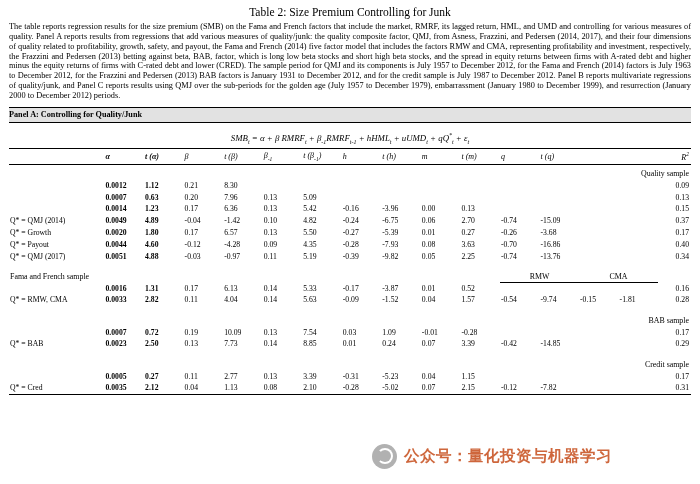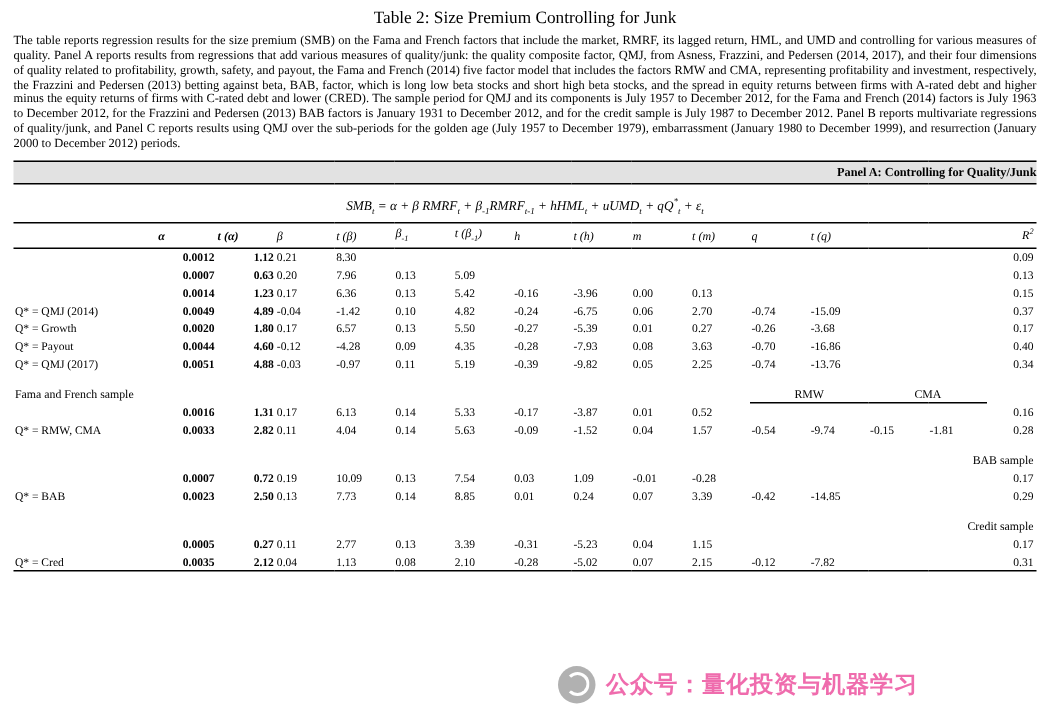--- a/index.html
+++ b/index.html
@@ -8,53 +8,53 @@
     font-family:"Liberation Serif","DejaVu Serif",serif;
     position:relative;overflow:hidden;
   }
   .page{padding:5px 9px 0 9px;}
   .title{text-align:center;font-weight:normal;font-size:11.5px;margin:1px 0 4px 0;}
   .caption{font-size:8.3px;line-height:1.19;text-align:justify;}
 
   table.panel{width:100%;border-collapse:collapse;table-layout:fixed;margin-top:6px;border-bottom:1px solid #000;}
   tr.panel-band th{
     background:#e2e2e2;border-top:1.5px solid #000;border-bottom:1px solid #000;
-    font-weight:bold;font-size:8.2px;padding:2.5px 0;text-align:right;
+    font-weight:bold;font-size:8.2px;padding:2.5px 0;text-align:left;
   }
   tr.equation-row th{font-weight:normal;text-align:center;padding:4px 0 3px 0;border-bottom:1px solid #000;}
   .equation{font-style:italic;font-size:8.8px;}
   .equation sub,.equation sup{font-size:6px;}
 
   tr.col-headers th{
     font-weight:normal;font-style:italic;font-size:8px;text-align:left;
     padding:2.5px 1px 2px 1px;border-bottom:1px solid #000;white-space:nowrap;
   }
   tr.col-headers th sub{font-size:5.5px;}
   tr.col-headers th sup{font-size:5.5px;}
   tr.col-headers th.bold{font-weight:bold;}
   tr.col-headers th:last-child{text-align:right;padding-right:2px;}
 
   td{font-size:7.7px;padding:1.4px 1px;white-space:nowrap;overflow:hidden;vertical-align:bottom;}
   td.value-cell{text-align:left;}
-  td.bold{font-weight:bold;text-align:right;}
+  td.bold{font-weight:bold;}
   td:last-child{text-align:right;padding-right:2px;}
   td.section-label{padding-top:4px;font-size:7.9px;}
   td.row-label{padding-left:1px;}
   td.group-head{text-align:center;border-bottom:1px solid #000;font-size:7.9px;padding-bottom:1px;font-weight:normal;}
   tr.spacer-row td{height:6px;padding:0;}
 
   .watermark{position:absolute;left:372px;top:444px;display:flex;align-items:center;gap:7px;opacity:0.8;pointer-events:none;}
   .wm-logo{width:25px;height:25px;border-radius:50%;background:#9e9e9e;position:relative;flex:0 0 auto;}
   .wm-logo::after{
     content:"";position:absolute;left:5px;top:4px;width:12px;height:12px;
     border:2.5px solid #fff;border-radius:50%;border-left-color:transparent;
   }
   .wm-text{
     font-family:"DejaVu Sans","Liberation Sans",sans-serif;
-    font-size:15.5px;color:#ec4899;font-weight:bold;letter-spacing:0.5px;white-space:nowrap;
+    font-size:15.5px;color:#c2410c;font-weight:bold;letter-spacing:0.5px;white-space:nowrap;
   }
 </style>
 </head>
 <body>
 
 <div class="page">
   <div class="title">Table 2:  Size Premium Controlling for Junk</div>
   <div class="caption">The table reports regression results for the size premium (SMB) on the Fama and French factors that include the market, RMRF, its lagged return, HML, and UMD and controlling for various measures of quality. Panel A reports results from regressions that add various measures of quality/junk:  the quality composite factor, QMJ, from Asness, Frazzini, and Pedersen (2014, 2017), and their four dimensions of quality related to profitability, growth, safety, and payout, the Fama and French (2014) five factor model that includes the factors RMW and CMA, representing profitability and investment, respectively, the Frazzini and Pedersen (2013) betting against beta, BAB, factor, which is long low beta stocks and short high beta stocks, and the spread in equity returns between firms with A-rated debt and higher minus the equity returns of firms with C-rated debt and lower (CRED). The sample period for QMJ and its components is July 1957 to December 2012, for the Fama and French (2014) factors is July 1963 to December 2012, for the Frazzini and Pedersen (2013) BAB factors is January 1931 to December 2012, and for the credit sample is July 1987 to December 2012. Panel B reports multivariate regressions of quality/junk, and Panel C reports results using QMJ over the sub-periods for the golden age (July 1957 to December 1979), embarrassment (January 1980 to December 1999), and resurrection (January 2000 to December 2012) periods.</div>
 
   <table class="panel">
@@ -86,20 +86,23 @@
           <th>t (m)</th>
           <th>q</th>
           <th>t (q)</th>
           <th></th>
           <th></th>
           <th>R<sup>2</sup></th>
         </tr>
     </thead>
     <tbody id="table-body">
         <tr>
+          <td colspan="16" class="section-label">Quality sample</td>
+        </tr>
+        <tr>
           <td class="row-label"></td>
           <td class="value-cell bold">0.0012</td>
           <td class="value-cell bold">1.12</td>
           <td class="value-cell">0.21</td>
           <td class="value-cell">8.30</td>
           <td class="value-cell"></td>
           <td class="value-cell"></td>
           <td class="value-cell"></td>
           <td class="value-cell"></td>
           <td class="value-cell"></td>

